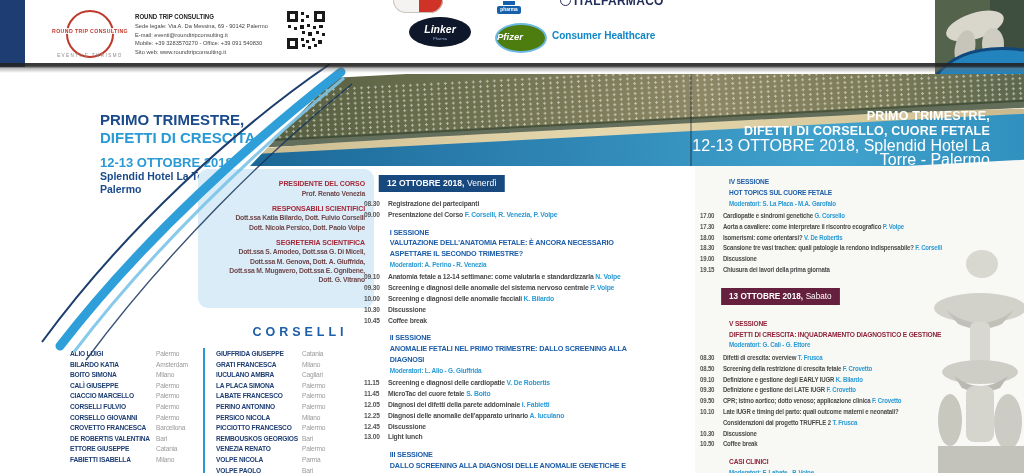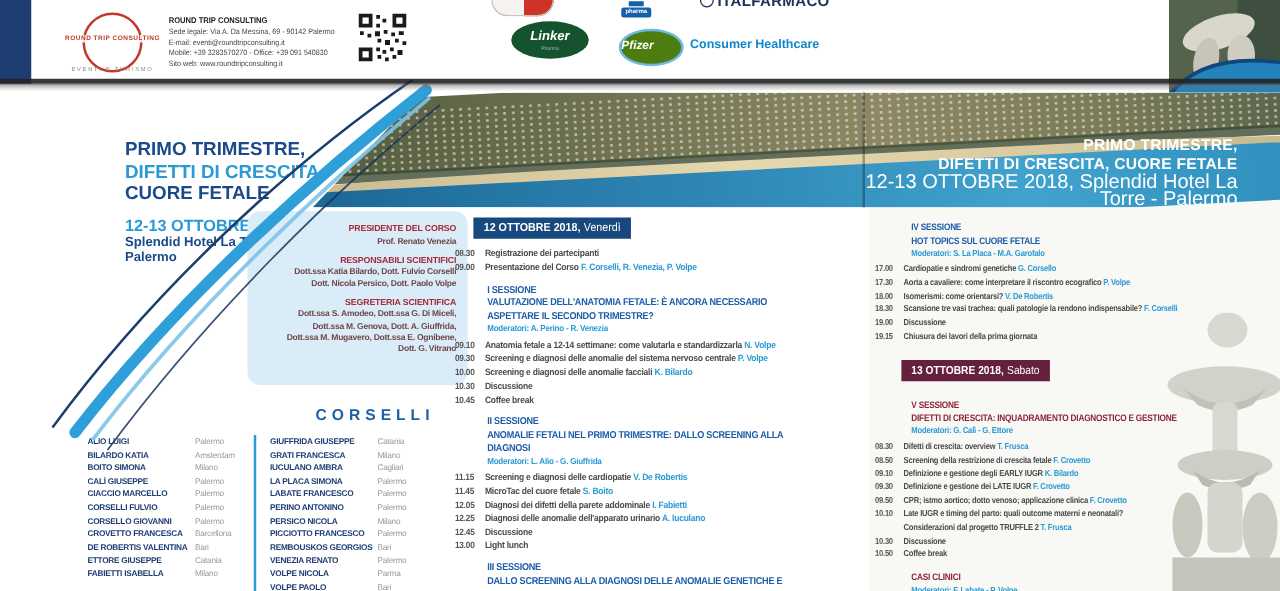--- a/index.html
+++ b/index.html
@@ -20,21 +20,21 @@
   .qr{left:286px;top:10px;width:40px;height:40px;}
 
   .pill-logo{left:393px;top:-13px;width:50px;height:26px;border-radius:13px;
              background:linear-gradient(90deg,#f4f3f1 0 52%,#cf3227 52%);box-shadow:inset 0 0 0 1px #c9c4bd;}
   .pharma-logo{left:497px;top:1px;width:24px;text-align:center;}
   .pharma-frag{margin:0 auto;width:12px;height:4px;background:#1660ab;}
   .pharma-bar{margin-top:1px;background:#1660ab;border-radius:2px;color:#fff;font-size:4.8px;font-weight:bold;line-height:8px;}
   .italf{left:560px;top:-6px;font-size:12px;font-weight:bold;color:#232d5a;letter-spacing:.3px;white-space:nowrap;}
   .italf .if-glyph{display:inline-block;width:9px;height:9px;border:1.6px solid #232d5a;border-radius:50%;
                    vertical-align:-1px;margin-right:3px;}
-  .linker{left:409px;top:17px;width:62px;height:30px;background:#14532d;border-radius:50%;text-align:center;}
+  .linker{left:409px;top:17px;width:62px;height:30px;background:#0f172a;border-radius:50%;text-align:center;}
   .linker .lk{color:#fff;font-style:italic;font-weight:bold;font-size:10.5px;line-height:24px;}
   .linker .lk-sub{color:#9fb4d8;font-size:4px;line-height:3px;margin-top:-4px;}
   .pfizer{left:495px;top:23px;width:48px;height:26px;background:#4d7c0f;border:2px solid #6cb9e4;border-radius:50%;
           color:#fff;font-style:italic;font-weight:bold;font-size:9.5px;text-align:left;line-height:24px;}
   .pfizer-text{left:552px;top:30px;font-size:10px;font-weight:bold;color:#0e86c8;}
 
   .statue-corner{left:935px;top:0;width:89px;height:77px;overflow:hidden;}
 
   .fold-shadow{left:0;top:63px;width:1024px;height:10px;z-index:6;
      background:linear-gradient(180deg,rgba(35,35,35,.9) 0 30%,rgba(110,110,110,.45) 55%,rgba(200,200,200,0));}
@@ -199,35 +199,34 @@
       <div class="ph-dots"></div>
       <div class="ph-tree"></div>
       <div class="ph-beach"></div>
       <div class="ph-sea"></div>
     </div>
   </div>
   <div class="abs seam"></div>
 
   <div class="abs banner">
     <div class="b1">PRIMO TRIMESTRE,</div>
-    <div class="b1">DIFETTI DI CRESCITA, CUORE FETALE</div>
+    <div class="b1">DIFETTI DI CORSELLO, CUORE FETALE</div>
     <div class="b3">12-13 OTTOBRE 2018, Splendid Hotel La Torre - Palermo</div>
   </div>
 
   <svg class="abs swoosh" viewBox="0 0 360 320">
     <path d="M330,0 C235,65 125,165 42,278" fill="none" stroke="#1c3e6e" stroke-width="2"></path>
     <path d="M341,8 C255,75 145,172 60,282" fill="none" stroke="#2f9fd9" stroke-width="9" stroke-linecap="round"></path>
     <path d="M344,14 C262,82 156,180 74,288" fill="none" stroke="#7cc4e8" stroke-width="3" opacity=".9"></path>
     <path d="M352,20 C268,88 166,188 86,296" fill="none" stroke="#16345d" stroke-width="1.4" opacity=".85"></path>
   </svg>
 
   <div class="abs cover">
     <div class="t">PRIMO TRIMESTRE,</div>
     <div class="t lt">DIFETTI DI CRESCITA,</div>
-    <div class="t">CUORE FETALE</div>
     <div class="d">12-13 OTTOBRE 2018</div>
     <div class="v">Splendid Hotel La Torre</div>
     <div class="v">Palermo</div>
   </div>
 
   <div class="abs committee">
 
       <div class="c-block">
         <div class="c-title">PRESIDENTE DEL CORSO</div>
         <div class="c-lines">Prof. Renato Venezia</div>

